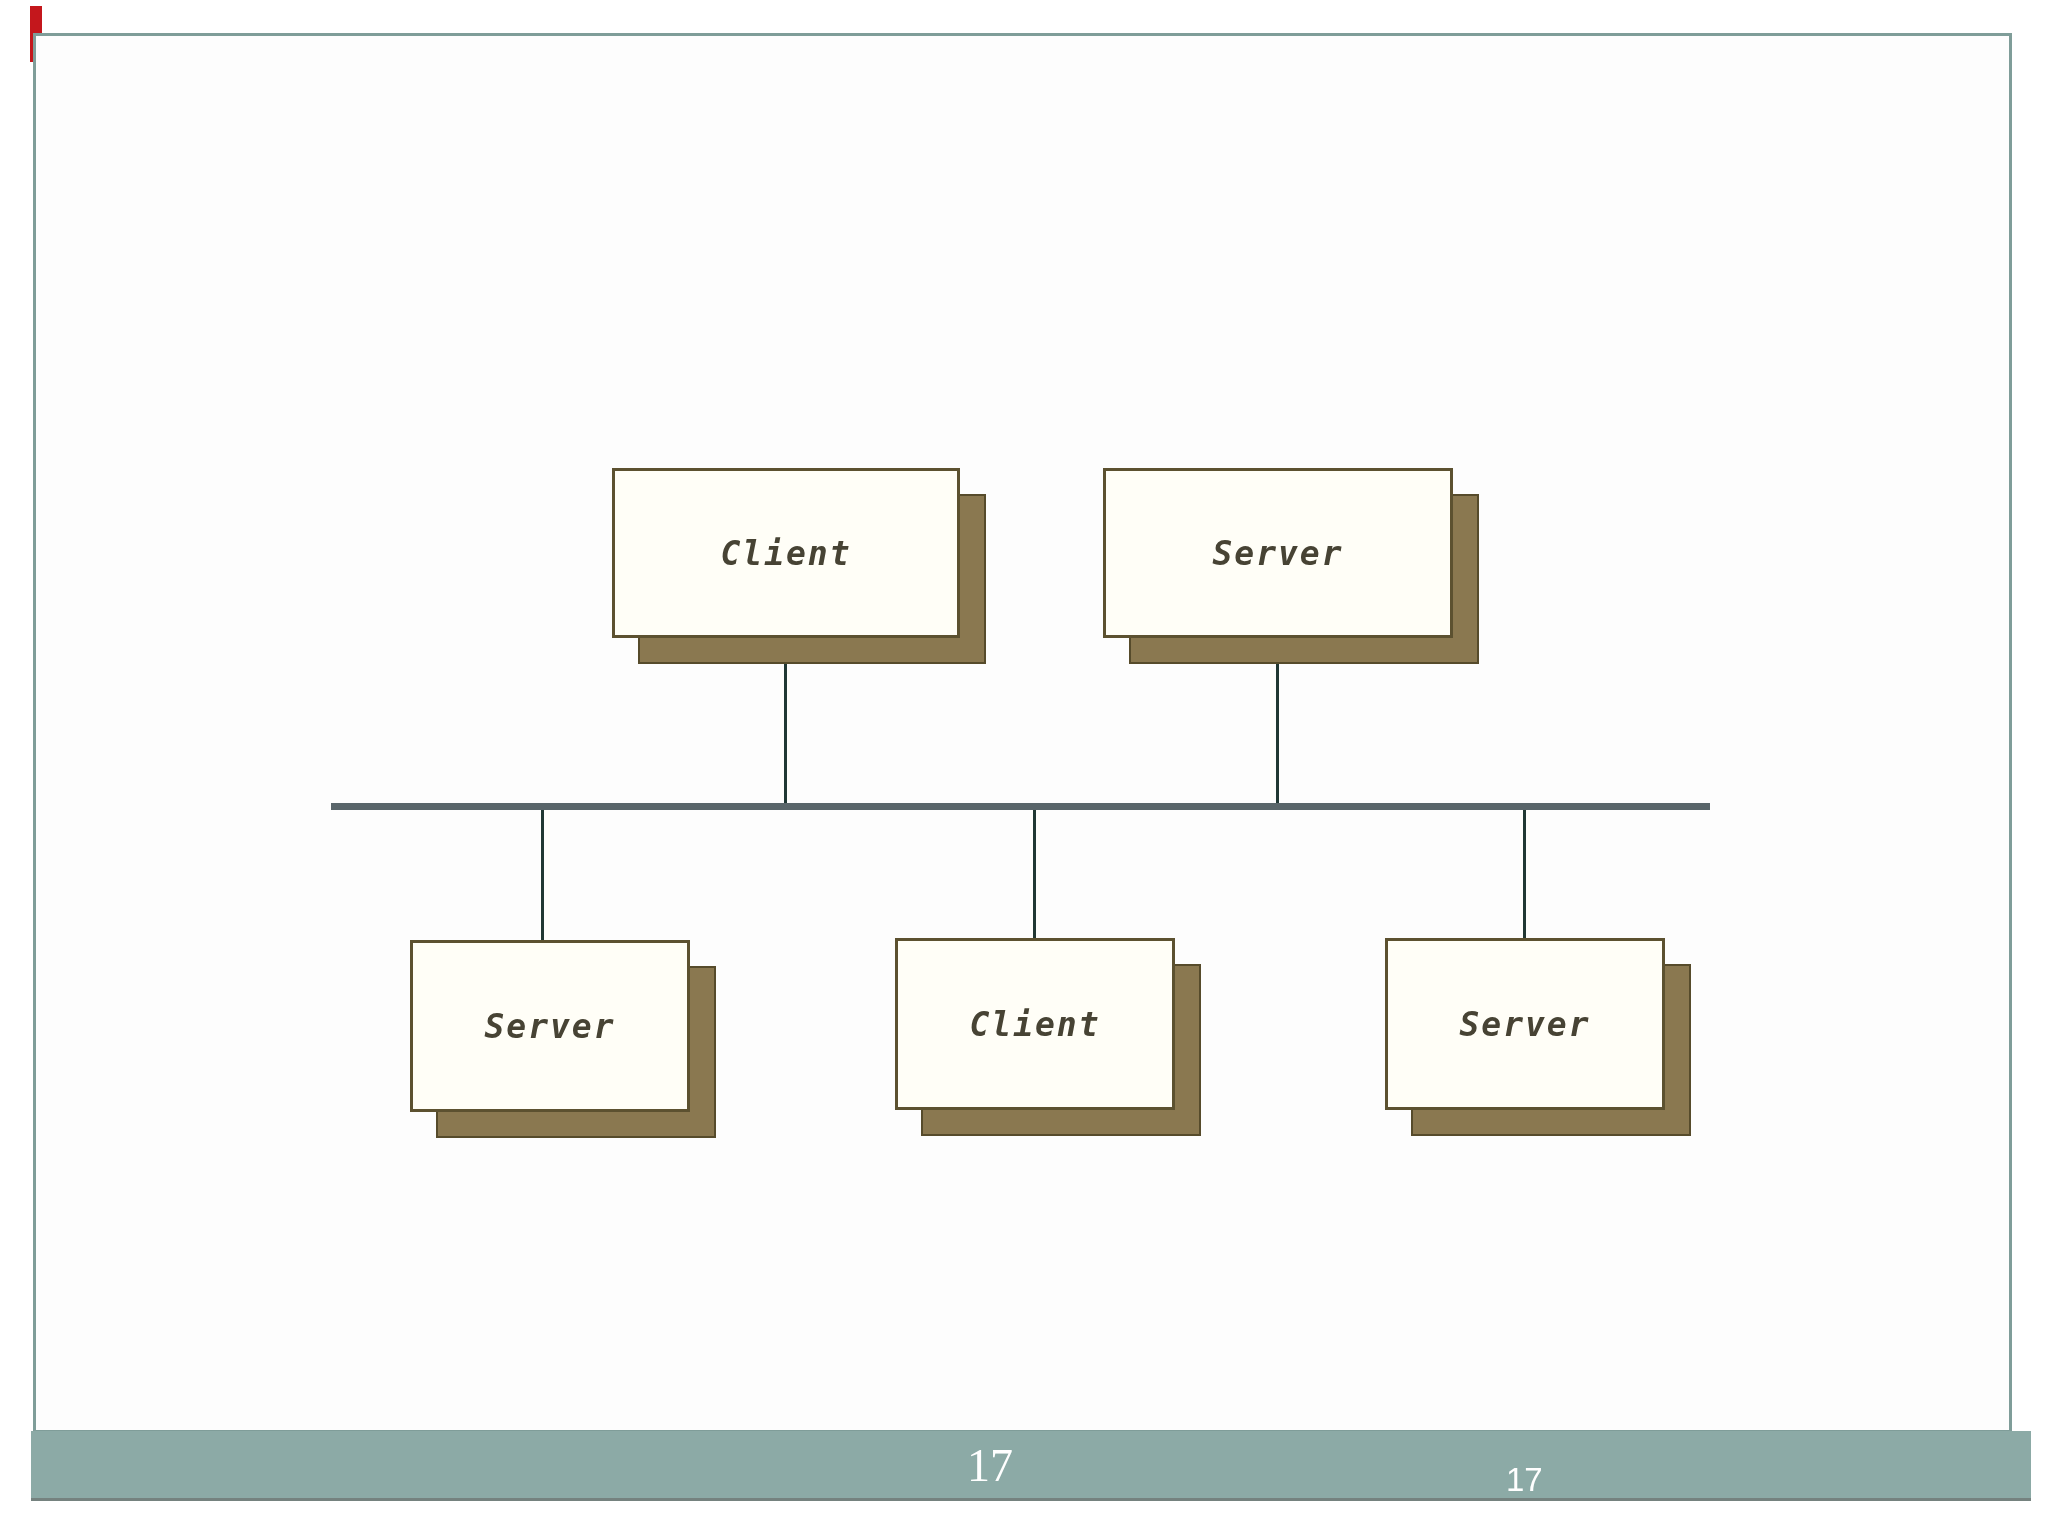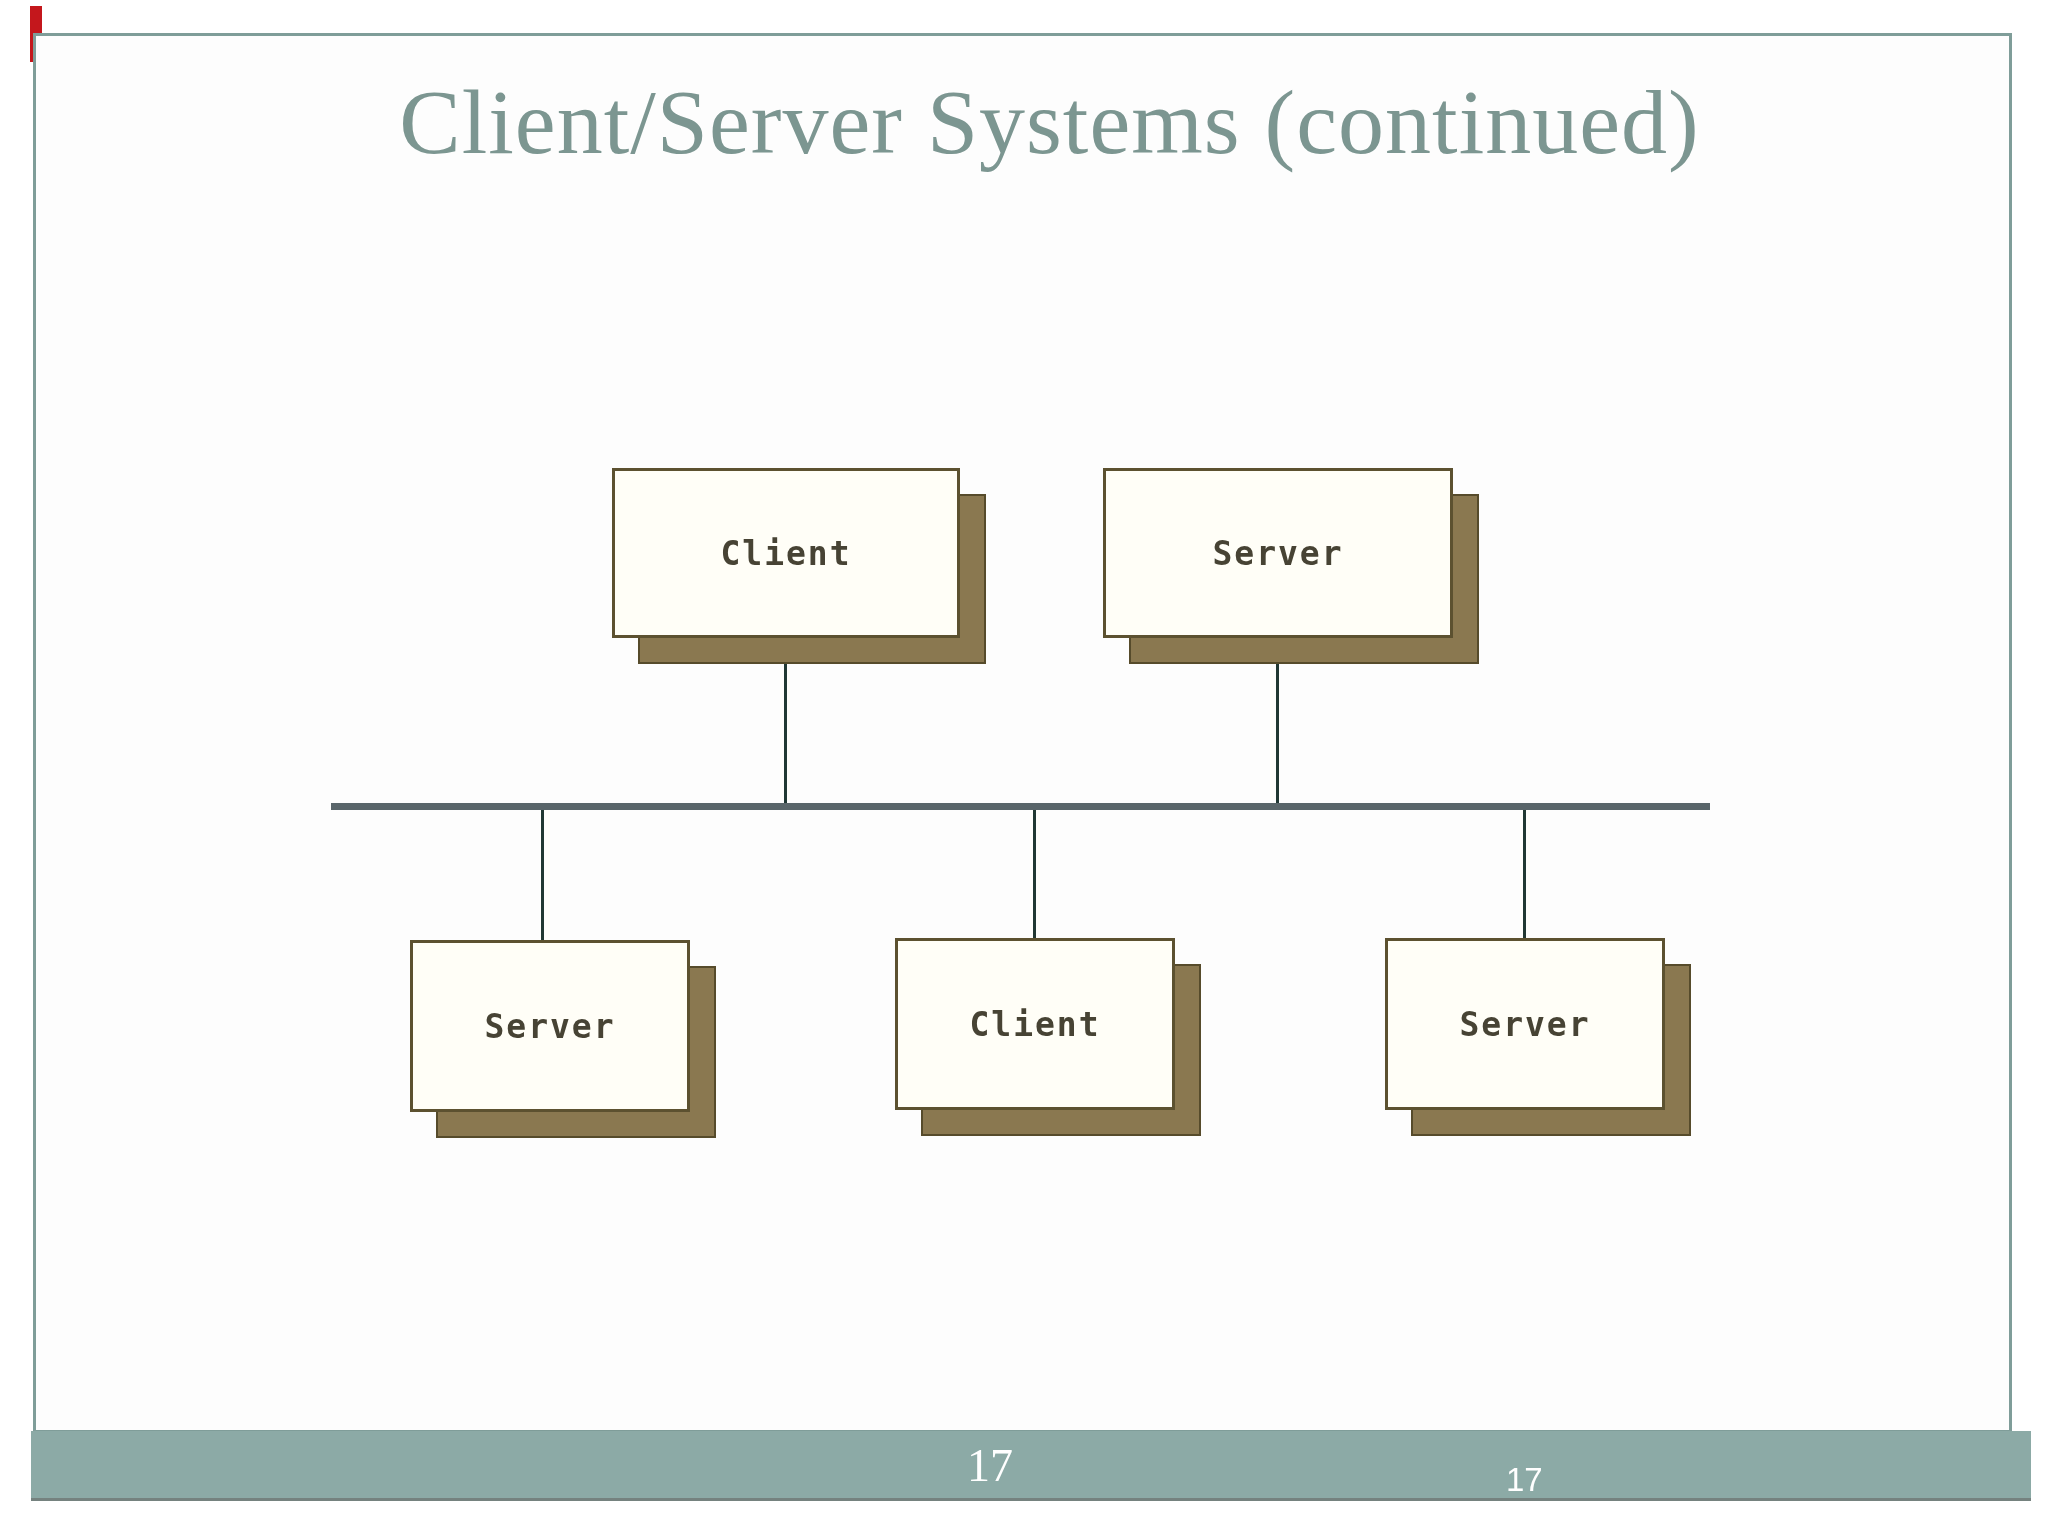--- a/index.html
+++ b/index.html
@@ -18,21 +18,21 @@
     font-size:92px;line-height:1.15;letter-spacing:1px;color:#7c9691;
   }
   
   .bus{position:absolute;left:331px;top:803px;width:1379px;height:7px;background:#59656a;}
   .vline{position:absolute;width:3px;background:#203734;}
   .v1{left:784px;top:664px;height:139px;}
   .v2{left:1276px;top:664px;height:139px;}
   .v3{left:541px;top:810px;height:130px;}
   .v4{left:1033px;top:810px;height:128px;}
   .v5{left:1523px;top:810px;height:128px;}
-  .node{position:absolute;}
+  .node{position:absolute;font-style:italic;}
   .node-shadow{
     position:absolute;left:26px;top:26px;width:100%;height:100%;
     background:#8a7850;border:2px solid #564b2b;box-sizing:border-box;
   }
   .node-face{
     position:absolute;left:0;top:0;width:100%;height:100%;
     background:#fffef7;border:3px solid #5c5130;box-sizing:border-box;
     display:flex;align-items:center;justify-content:center;
   }
   .node-label{
@@ -60,21 +60,20 @@
 </style>
 </head>
 <body>
 
 <div class="canvas">
 
   <div class="red-mark"></div>
 
   <div class="slide-border"></div>
 
-  <h1 class="title">Client/Server Systems (continued)</h1>
 
   <div>
 
     <div class="bus"></div>
     <div class="vline v1"></div>
     <div class="vline v2"></div>
     <div class="vline v3"></div>
     <div class="vline v4"></div>
     <div class="vline v5"></div>
 

